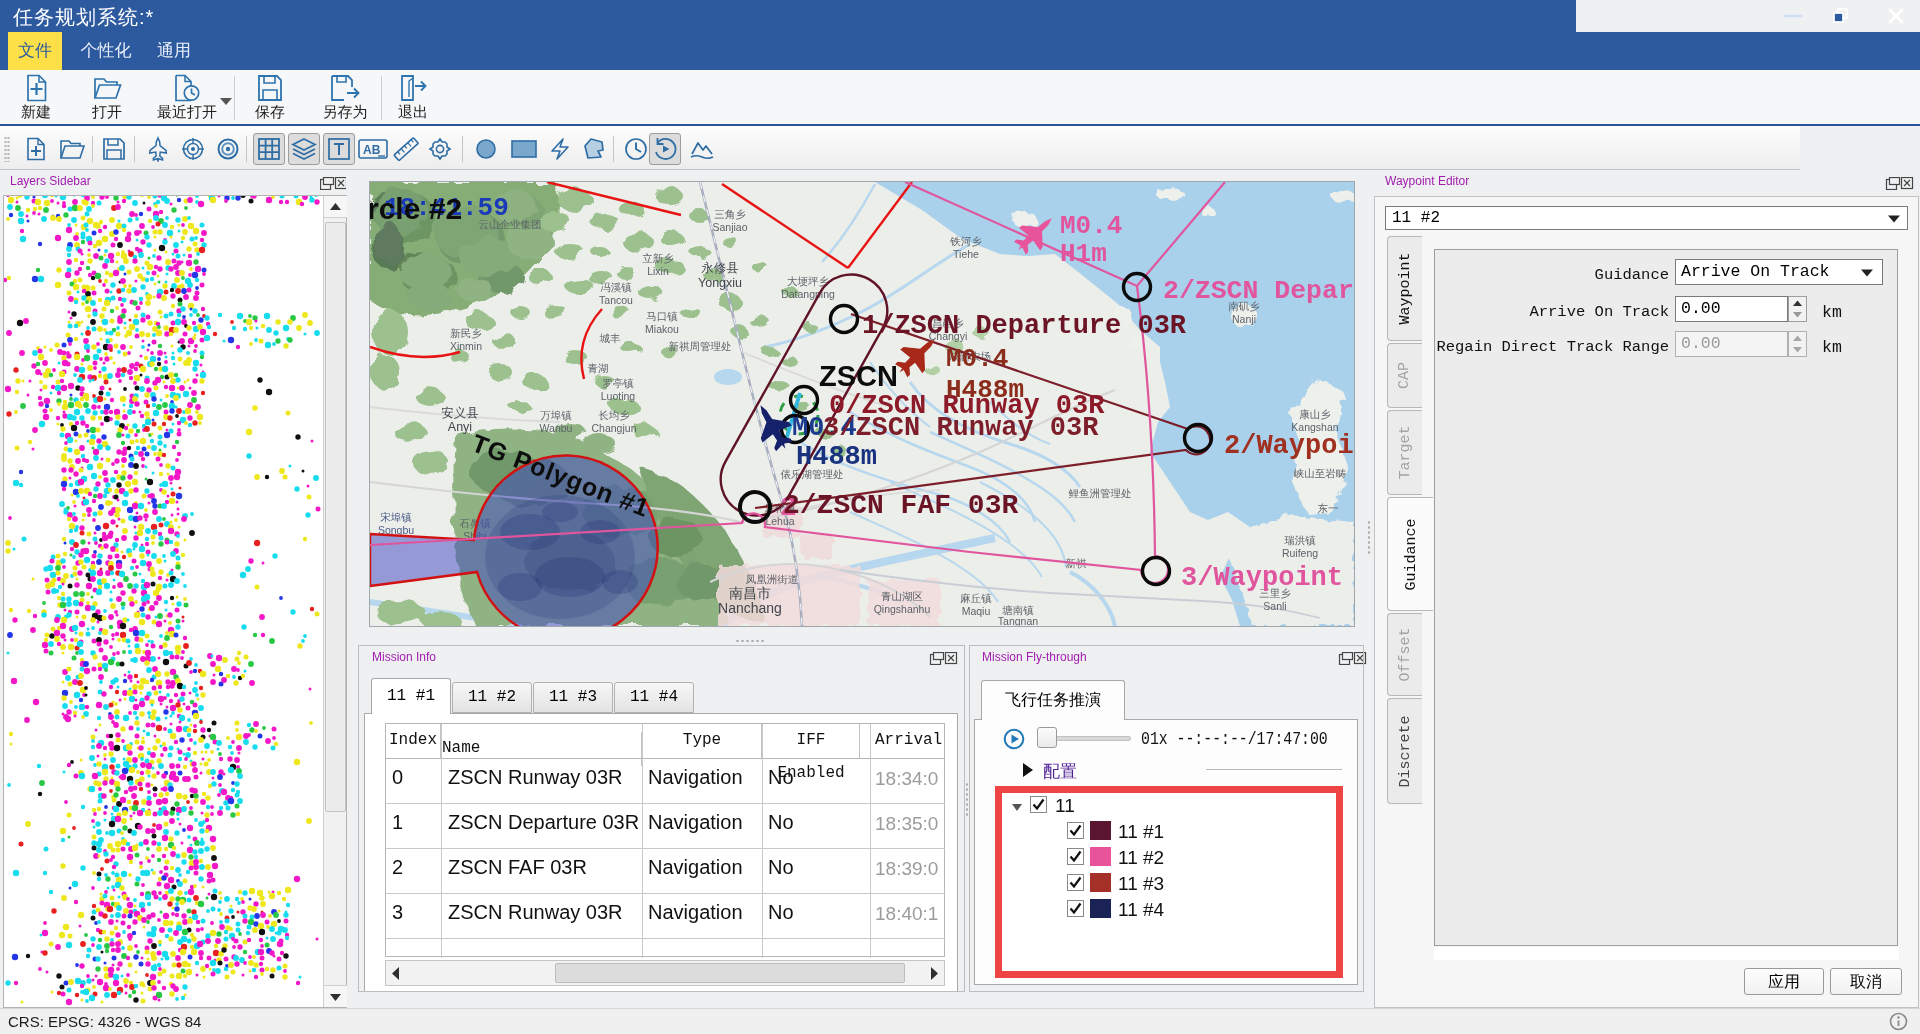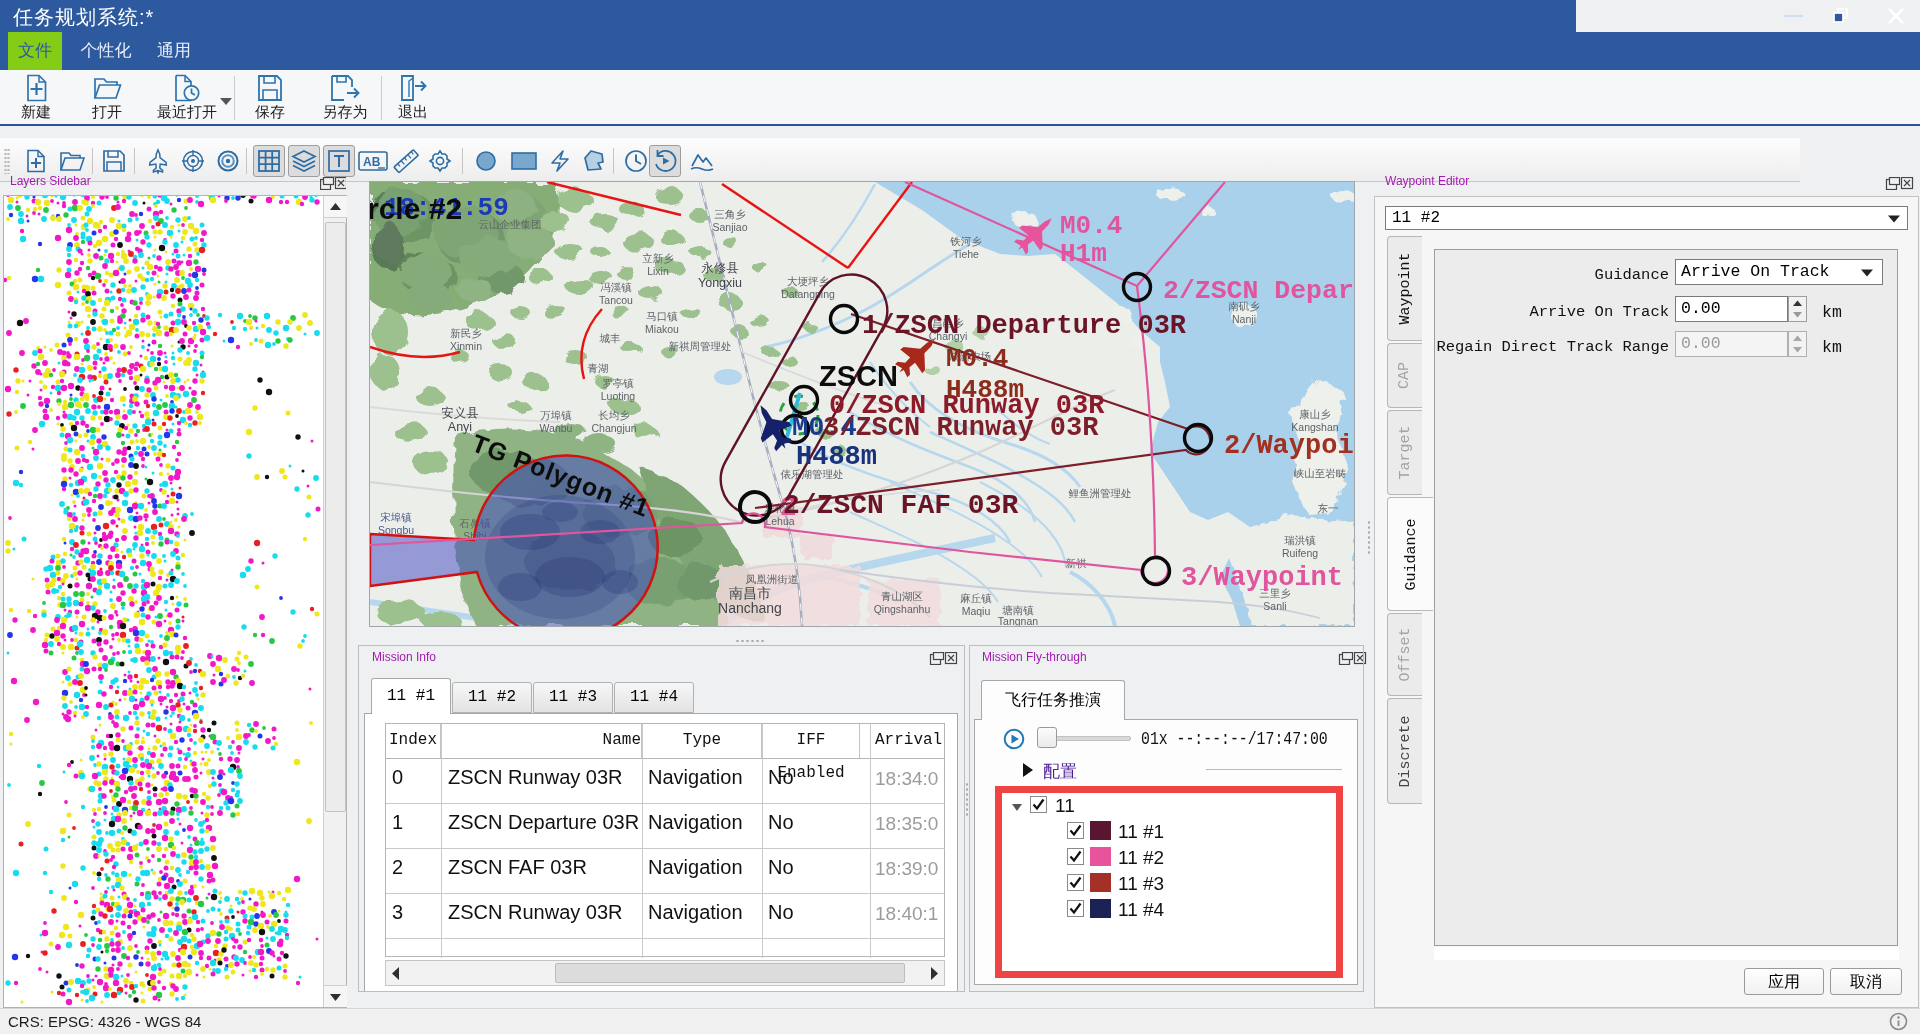--- a/index.html
+++ b/index.html
@@ -1,26 +1,26 @@
 <!DOCTYPE html>
 <html><head><meta charset="utf-8">
 <style>
 *{margin:0;padding:0;box-sizing:border-box}
 html,body{width:1920px;height:1034px;overflow:hidden;font-family:"Liberation Sans",sans-serif;background:#eef0f1}
 .abs{position:absolute}
 #titlebar{position:absolute;left:0;top:0;width:1576px;height:32px;background:#2d5a9e;color:#fff}
 #titlebar .t{position:absolute;left:13px;top:4px;font-size:20px;letter-spacing:1px}
 #menubar{position:absolute;left:0;top:32px;width:1920px;height:38px;background:#2d5a9e}
 .mtab{position:absolute;top:0;height:38px;line-height:38px;text-align:center;font-size:17px;color:#eaf0fa}
-.mtab.sel{background:#84cc16;color:#2d5a9e}
+.mtab.sel{background:#fde047;color:#2d5a9e}
 #ribbon{position:absolute;left:0;top:70px;width:1920px;height:56px;background:#f6f7f8;border-bottom:2px solid #2a5699}
 .ritem{position:absolute;top:3px;text-align:center;color:#222;font-size:15px}
 .ritem svg{display:block;margin:0 auto}
 .rsep{position:absolute;top:6px;width:1px;height:44px;background:#c9cdd2}
-#toolbar2{position:absolute;left:0;top:138px;width:1800px;height:44px;background:linear-gradient(#fdfdfd,#ededee);border-bottom:1px solid #c6c6c6}
+#toolbar2{position:absolute;left:0;top:126px;width:1800px;height:44px;background:linear-gradient(#fdfdfd,#ededee);border-bottom:1px solid #c6c6c6}
 .tbtn{position:absolute;top:7px;width:32px;height:32px;display:flex;align-items:center;justify-content:center}
 .tbtn.on{background:#dcdcdd;border:1px solid #9d9d9d;border-radius:3px}
 .tsep{position:absolute;top:10px;width:1px;height:26px;background:#c5c5c5}
 .m{fill:#f218c8}.c{fill:#17dcee}.y{fill:#eee71c}.k{fill:#101010}.r{fill:#e82020}.g{fill:#28c845}.b{fill:#2336e8}
 .grip{position:absolute;left:4px;top:10px;width:6px;height:26px;background-image:radial-gradient(circle,#b9b9b9 1px,transparent 1.3px);background-size:3px 4px}
 .panelhdr{position:absolute;color:#a21caf;font-size:12px}
 #statusbar{position:absolute;left:0;top:1008px;width:1920px;height:26px;background:#f0f0f0;border-top:1px solid #d6d6d6;font-size:15px;color:#1c1c1c}
 .panel{position:absolute;background:#fdfdfd;border:1px solid #b2b2b2}
 .vtab{position:absolute;left:0;width:35px;border:1px solid #b7b7b7;border-right:none;border-radius:4px 0 0 4px;background:#ebebeb;display:flex;align-items:center;justify-content:center}
 .vtab span{transform:rotate(-90deg);white-space:nowrap;font-family:"Liberation Mono",monospace;font-size:15px}
@@ -3199,21 +3199,21 @@
 <div class="abs" style="left:358px;top:672px;width:607px;height:320px">
  <div class="abs" style="left:13px;top:6px;width:80px;height:36px;background:#fff;border:1px solid #a8a8a8;border-bottom:none;border-radius:3px 3px 0 0;font-family:'Liberation Mono',monospace;font-size:16px;text-align:center;line-height:34px;z-index:3">11 #1</div>
  <div class="abs" style="left:94px;top:10px;width:80px;height:31px;background:linear-gradient(#f7f7f7,#e3e3e3);border:1px solid #b2b2b2;border-radius:3px 3px 0 0;font-family:'Liberation Mono',monospace;font-size:16px;text-align:center;line-height:29px">11 #2</div>
  <div class="abs" style="left:175px;top:10px;width:80px;height:31px;background:linear-gradient(#f7f7f7,#e3e3e3);border:1px solid #b2b2b2;border-radius:3px 3px 0 0;font-family:'Liberation Mono',monospace;font-size:16px;text-align:center;line-height:29px">11 #3</div>
  <div class="abs" style="left:256px;top:10px;width:80px;height:31px;background:linear-gradient(#f7f7f7,#e3e3e3);border:1px solid #b2b2b2;border-radius:3px 3px 0 0;font-family:'Liberation Mono',monospace;font-size:16px;text-align:center;line-height:29px">11 #4</div>
  <div class="abs" style="left:6px;top:41px;width:594px;height:279px;background:#fff;border:1px solid #a8a8a8"></div>
 
  <div class="abs" style="left:27px;top:51px;width:560px;height:234px;border:1px solid #b5b5b5;background:#fff">
   <div class="abs" style="left:0;top:0;width:559px;height:34px;font-family:'Liberation Mono',monospace;font-size:16px;color:#111">
    <div class="abs" style="left:0;top:0;width:55px;height:34px;border-right:1px solid #c3c3c3;text-align:center;line-height:33px">Index</div>
-   <div class="abs" style="left:56px;top:0;width:200px;height:34px;border-right:1px solid #c3c3c3;text-align:right;line-height:33px">Name</div>
+   <div class="abs" style="left:56px;top:8px;width:200px;height:34px;border-right:1px solid #c3c3c3;text-align:left;line-height:33px">Name</div>
    <div class="abs" style="left:257px;top:0;width:119px;height:34px;border-right:1px solid #c3c3c3;text-align:center;line-height:33px">Type</div>
    <div class="abs" style="left:377px;top:0;width:97px;height:34px;border-right:1px solid #c3c3c3;text-align:center;line-height:33px">IFF Enabled</div>
    <div class="abs" style="left:485px;top:0;width:74px;height:34px;text-align:left;padding-left:4px;line-height:33px">Arrival</div>
   </div>
   <div class="abs" style="left:0;top:34px;width:559px;height:1px;background:#b5b5b5"></div>
   <div class="abs" style="left:55px;top:0;width:0;height:234px;border-left:1px solid #c9c9c9"></div>
   <div class="abs" style="left:256px;top:0;width:0;height:234px;border-left:1px solid #c9c9c9"></div>
   <div class="abs" style="left:376px;top:0;width:0;height:234px;border-left:1px solid #c9c9c9"></div>
   <div class="abs" style="left:484px;top:0;width:0;height:234px;border-left:1px solid #c9c9c9"></div>
   <div class="abs" style="left:0;top:79px;width:559px;height:1px;background:#c9c9c9"></div>

